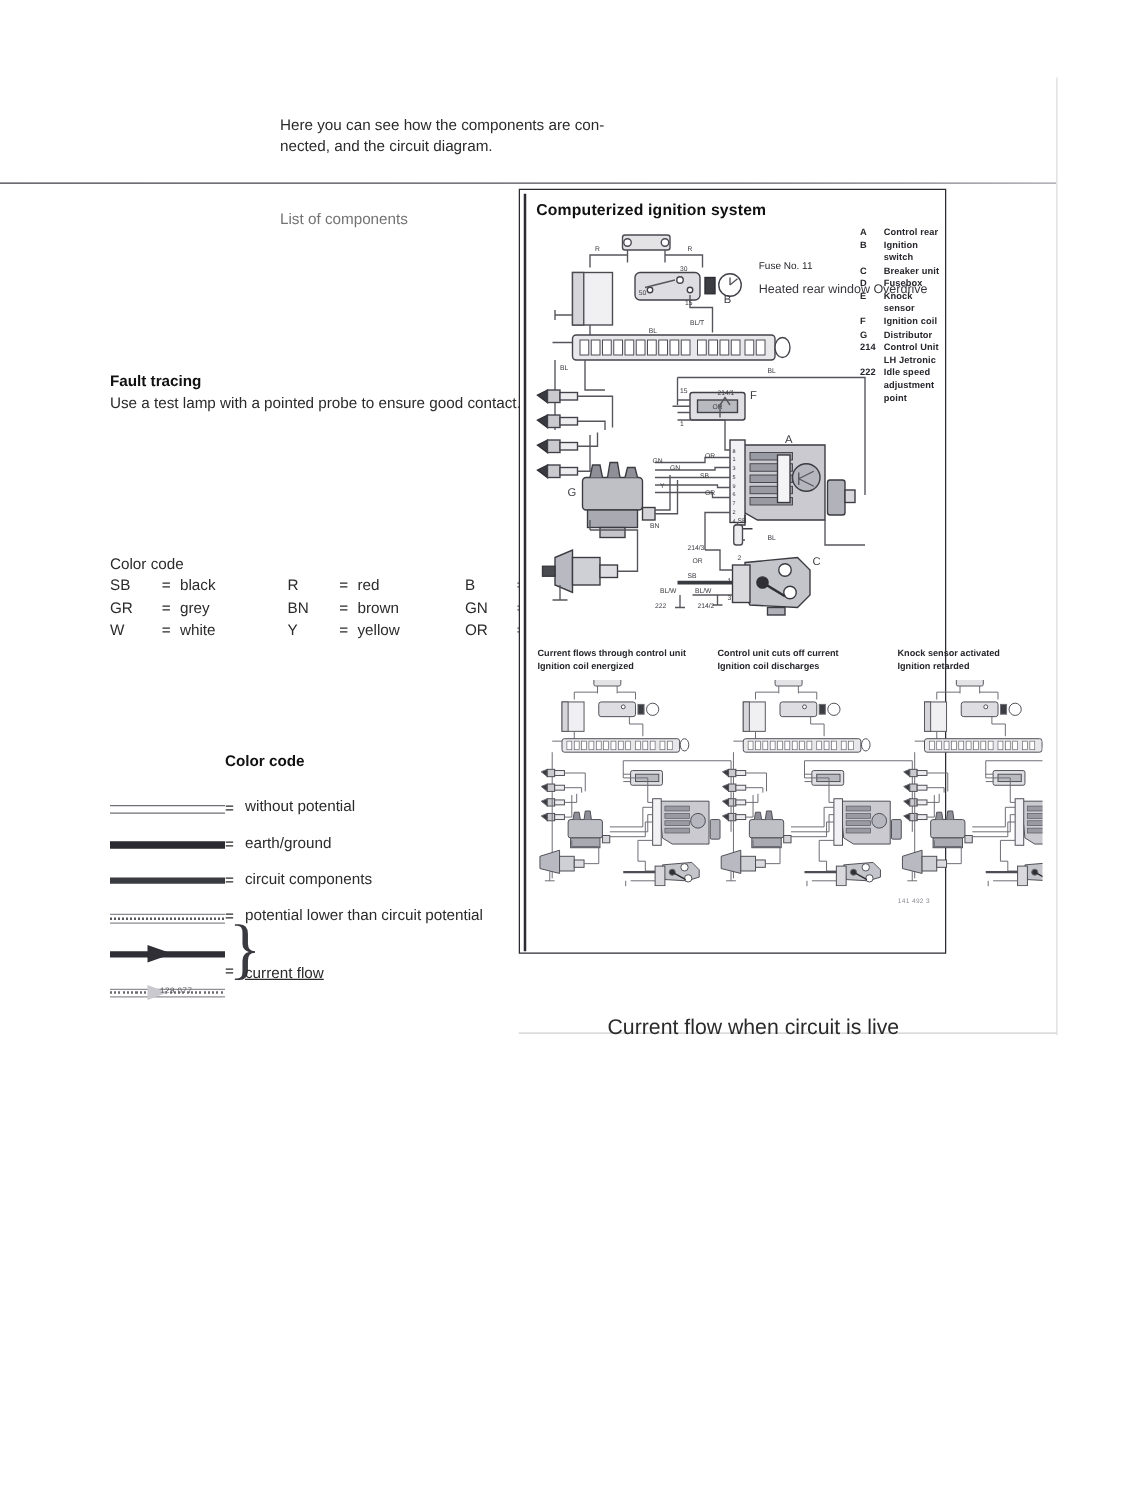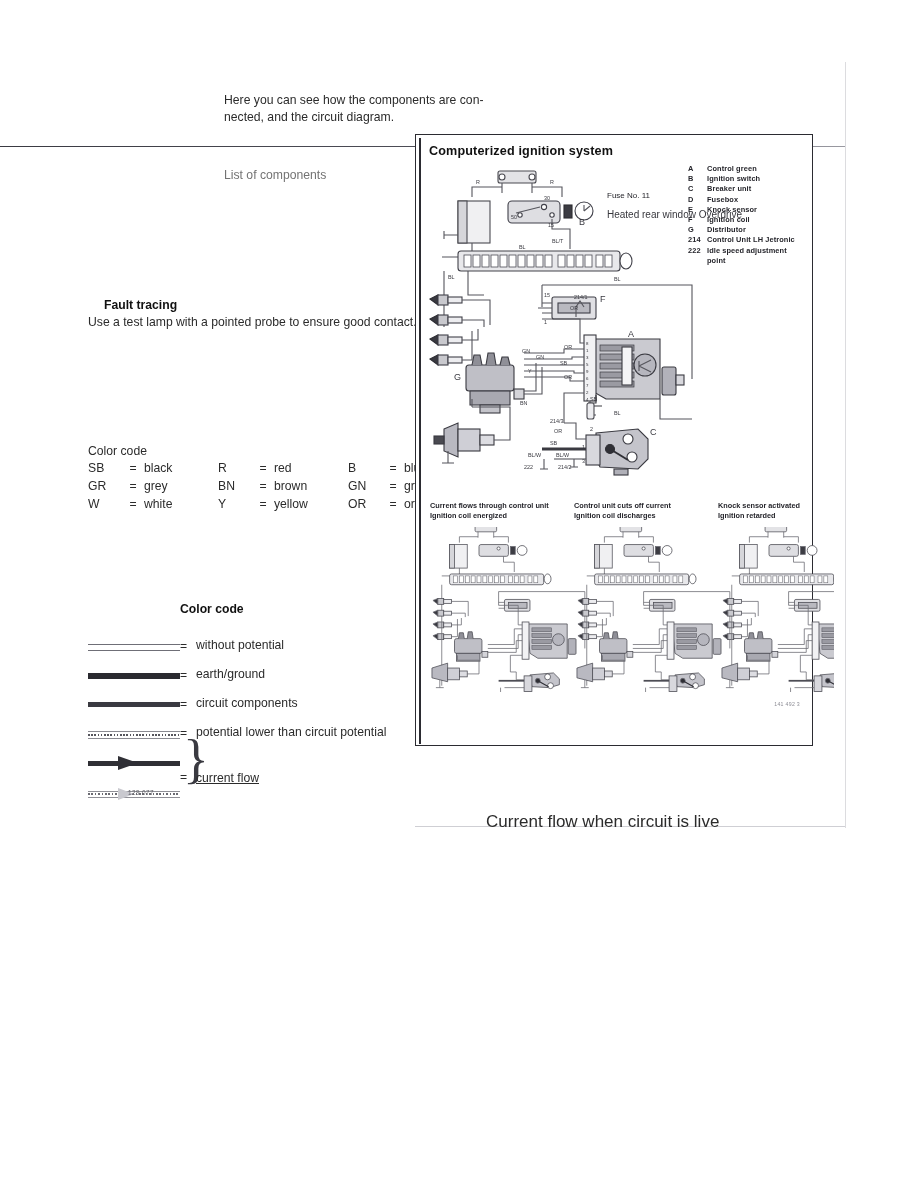--- a/index.html
+++ b/index.html
@@ -32,32 +32,32 @@
   .list-components {
     position:absolute; left:224px; top:168px;
     font-size:12.2px; color:#737373;
   }
   .fuse-note {
     position:absolute; left:88px; top:265px; width:330px;
     font-size:12.2px; color:#2b2b2b;
   }
   .fault-block { position:absolute; left:88px; top:298px; width:330px; }
   .fault-title {
-    font-size:12.2px; font-weight:bold; color:#111; margin:0 0 2px 16px;
+    font-size:12.2px; font-weight:bold; color:#111; margin:0 0 2px 0;
   }
   .fault-body { font-size:12.2px; line-height:16.5px; color:#2b2b2b; }
 
   
   .cc-block { position:absolute; left:88px; top:444px; }
   .cc-title { font-size:12.2px; color:#2b2b2b; margin-bottom:2px; }
   table.cc { border-collapse:collapse; font-size:12.2px; color:#2b2b2b; }
   table.cc td { padding:0 0 2px 0; line-height:16px; white-space:nowrap; }
   td.cc-abbr { width:34px; }
   td.cc-eq   { width:22px; text-align:center; }
-  td.cc-name { width:74px; padding-right:30px; }
+  td.cc-name { width:86px; padding-right:30px; }
 
   
   .legend-title {
     position:absolute; left:180px; top:602px;
     font-size:12.2px; font-weight:bold; color:#111;
   }
   .legend { position:absolute; left:88px; top:636px; width:320px; }
   .legend-row {
     position:relative; display:flex; align-items:flex-start;
     margin-bottom:7px;
@@ -116,21 +116,21 @@
     font-size:54px; line-height:54px; color:#3a3a41;
     font-family:"Liberation Serif", serif; font-weight:300;
   }
   .legend-ref {
     position:absolute; left:128px; top:789px;
     font-size:6.4px; color:#5c5c63; letter-spacing:0.4px;
   }
 
   
   .panel {
-    position:absolute; left:415px; top:134px; width:398px; height:612px;
+    position:absolute; left:415px; top:151px; width:342px; height:612px;
     border:1.6px solid #2b2b31; background:#fff; box-sizing:border-box;
   }
   .panel::before {
     content:""; position:absolute; left:3px; top:3px; width:2px; height:606px;
     background:#2b2b31;
   }
   .panel-title {
     position:absolute; left:13px; top:9px;
     font-size:12.6px; font-weight:bold; color:#111; letter-spacing:0.15px;
   }
@@ -296,21 +296,21 @@
 
   <div class="panel">
     <div class="panel-title">Computerized ignition system</div>
 
     <div class="fuse-label">Fuse No. 11</div>
     <div class="fuse-sub">Heated rear window Overdrive</div>
 
     <div class="key-list">
       <div class="key-row">
         <div class="key-id">A</div>
-        <div>Control green</div>
+        <div>Control rear</div>
       </div>
       <div class="key-row">
         <div class="key-id">B</div>
         <div>Ignition switch</div>
       </div>
       <div class="key-row">
         <div class="key-id">C</div>
         <div>Breaker unit</div>
       </div>
       <div class="key-row">

